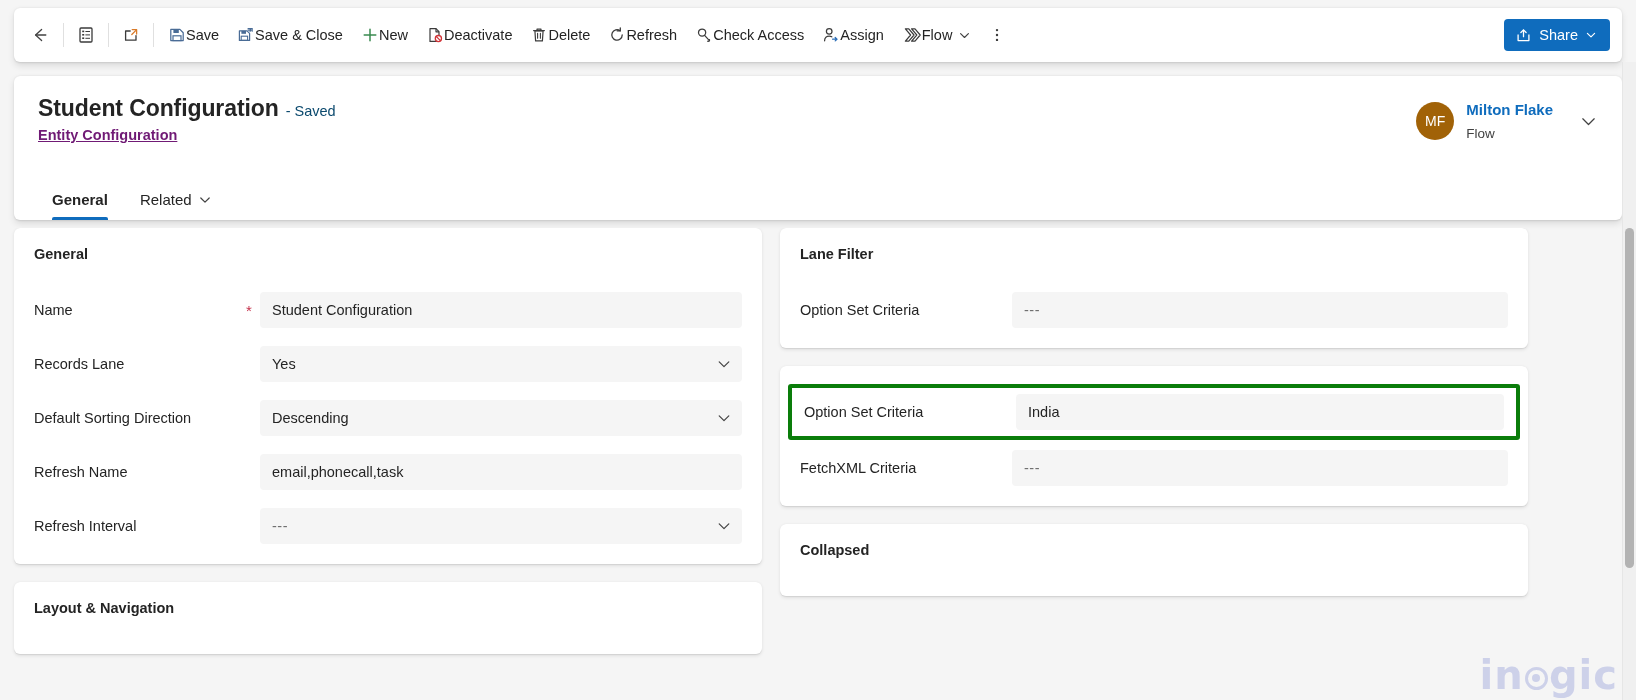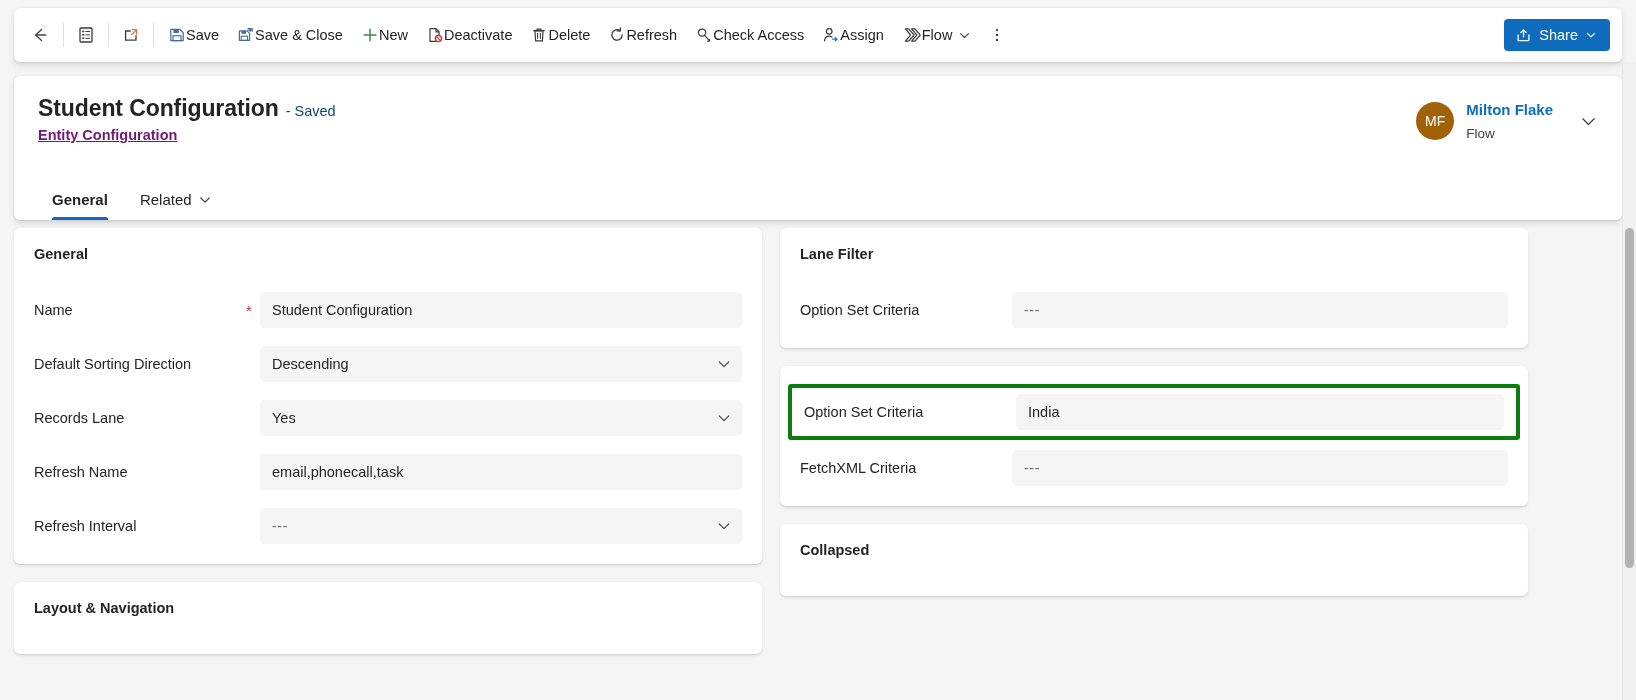--- a/index.html
+++ b/index.html
@@ -550,37 +550,37 @@
 
           <div class="field">
             <div class="f-label">Name</div>
             <div class="f-req">*</div>
             <div class="f-ctrl">
               <span>Student Configuration</span>
             </div>
           </div>
 
           <div class="field">
-            <div class="f-label">Default Sorting Direction</div>
+            <div class="f-label">Records Lane</div>
             <div class="f-req"></div>
             <div class="f-ctrl select">
-              <span>Descending</span>
+              <span>Yes</span>
               <span class="chev ico">
                 <svg width="16" height="16" viewBox="0 0 16 16">
                     <path d="M3.2 5.8 8 10.6l4.8-4.8" fill="none" stroke="#424242" stroke-width="1.2" stroke-linecap="round" stroke-linejoin="round"></path>
                   </svg>
               </span>
             </div>
           </div>
 
           <div class="field">
-            <div class="f-label">Records Lane</div>
+            <div class="f-label">Default Sorting Direction</div>
             <div class="f-req"></div>
             <div class="f-ctrl select">
-              <span>Yes</span>
+              <span>Descending</span>
               <span class="chev ico">
                 <svg width="16" height="16" viewBox="0 0 16 16">
                     <path d="M3.2 5.8 8 10.6l4.8-4.8" fill="none" stroke="#424242" stroke-width="1.2" stroke-linecap="round" stroke-linejoin="round"></path>
                   </svg>
               </span>
             </div>
           </div>
 
           <div class="field">
             <div class="f-label">Refresh Name</div>
@@ -645,14 +645,17 @@
         </div>
 
       </div>
     </div>
   </div>
 
   <div class="scrolltrack">
     <div class="scrollthumb"></div>
   </div>
 
+  <div class="watermark">
+    <span>in</span><span class="o-ring"></span><span>gic</span>
+  </div>
 
 </div>
 
 </body></html>

